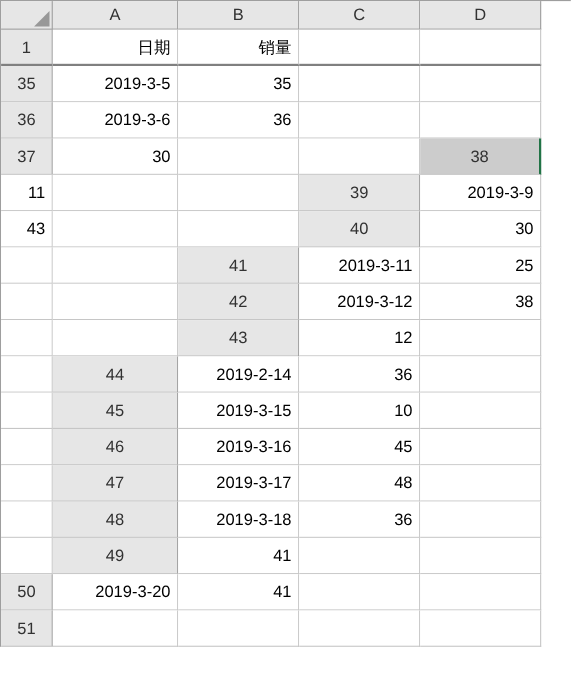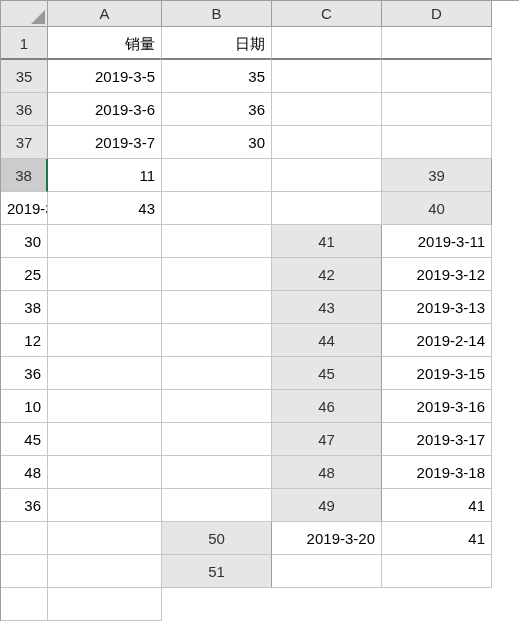--- a/index.html
+++ b/index.html
@@ -87,36 +87,35 @@
 </head>
 <body>
 
 <div class="spreadsheet" id="grid">
     <div class="corner"></div>
     <div class="col-header">A</div>
     <div class="col-header">B</div>
     <div class="col-header">C</div>
     <div class="col-header">D</div>
     <div class="row-header header-separator-horizontal">1</div>
+    <div class="cell header-separator-horizontal">日期</div>
     <div class="cell header-separator-horizontal">销量</div>
-    <div class="cell header-separator-horizontal">日期</div>
     <div class="cell header-separator-horizontal"></div>
     <div class="cell header-separator-horizontal"></div>
     <div class="row-header">35</div>
     <div class="cell">2019-3-5</div>
     <div class="cell">35</div>
     <div class="cell empty"></div>
     <div class="cell empty"></div>
     <div class="row-header">36</div>
     <div class="cell">2019-3-6</div>
     <div class="cell">36</div>
     <div class="cell empty"></div>
     <div class="cell empty"></div>
     <div class="row-header">37</div>
-    <div class="cell">2019-3-7</div>
     <div class="cell">30</div>
     <div class="cell empty"></div>
     <div class="cell empty"></div>
     <div class="row-header selected">38</div>
     <div class="cell">11</div>
     <div class="cell empty"></div>
     <div class="cell empty"></div>
     <div class="row-header">39</div>
     <div class="cell">2019-3-9</div>
     <div class="cell">43</div>
@@ -130,21 +129,20 @@
     <div class="cell">2019-3-11</div>
     <div class="cell">25</div>
     <div class="cell empty"></div>
     <div class="cell empty"></div>
     <div class="row-header">42</div>
     <div class="cell">2019-3-12</div>
     <div class="cell">38</div>
     <div class="cell empty"></div>
     <div class="cell empty"></div>
     <div class="row-header">43</div>
-    <div class="cell">2019-3-13</div>
     <div class="cell">12</div>
     <div class="cell empty"></div>
     <div class="cell empty"></div>
     <div class="row-header">44</div>
     <div class="cell">2019-2-14</div>
     <div class="cell">36</div>
     <div class="cell empty"></div>
     <div class="cell empty"></div>
     <div class="row-header">45</div>
     <div class="cell">2019-3-15</div>

